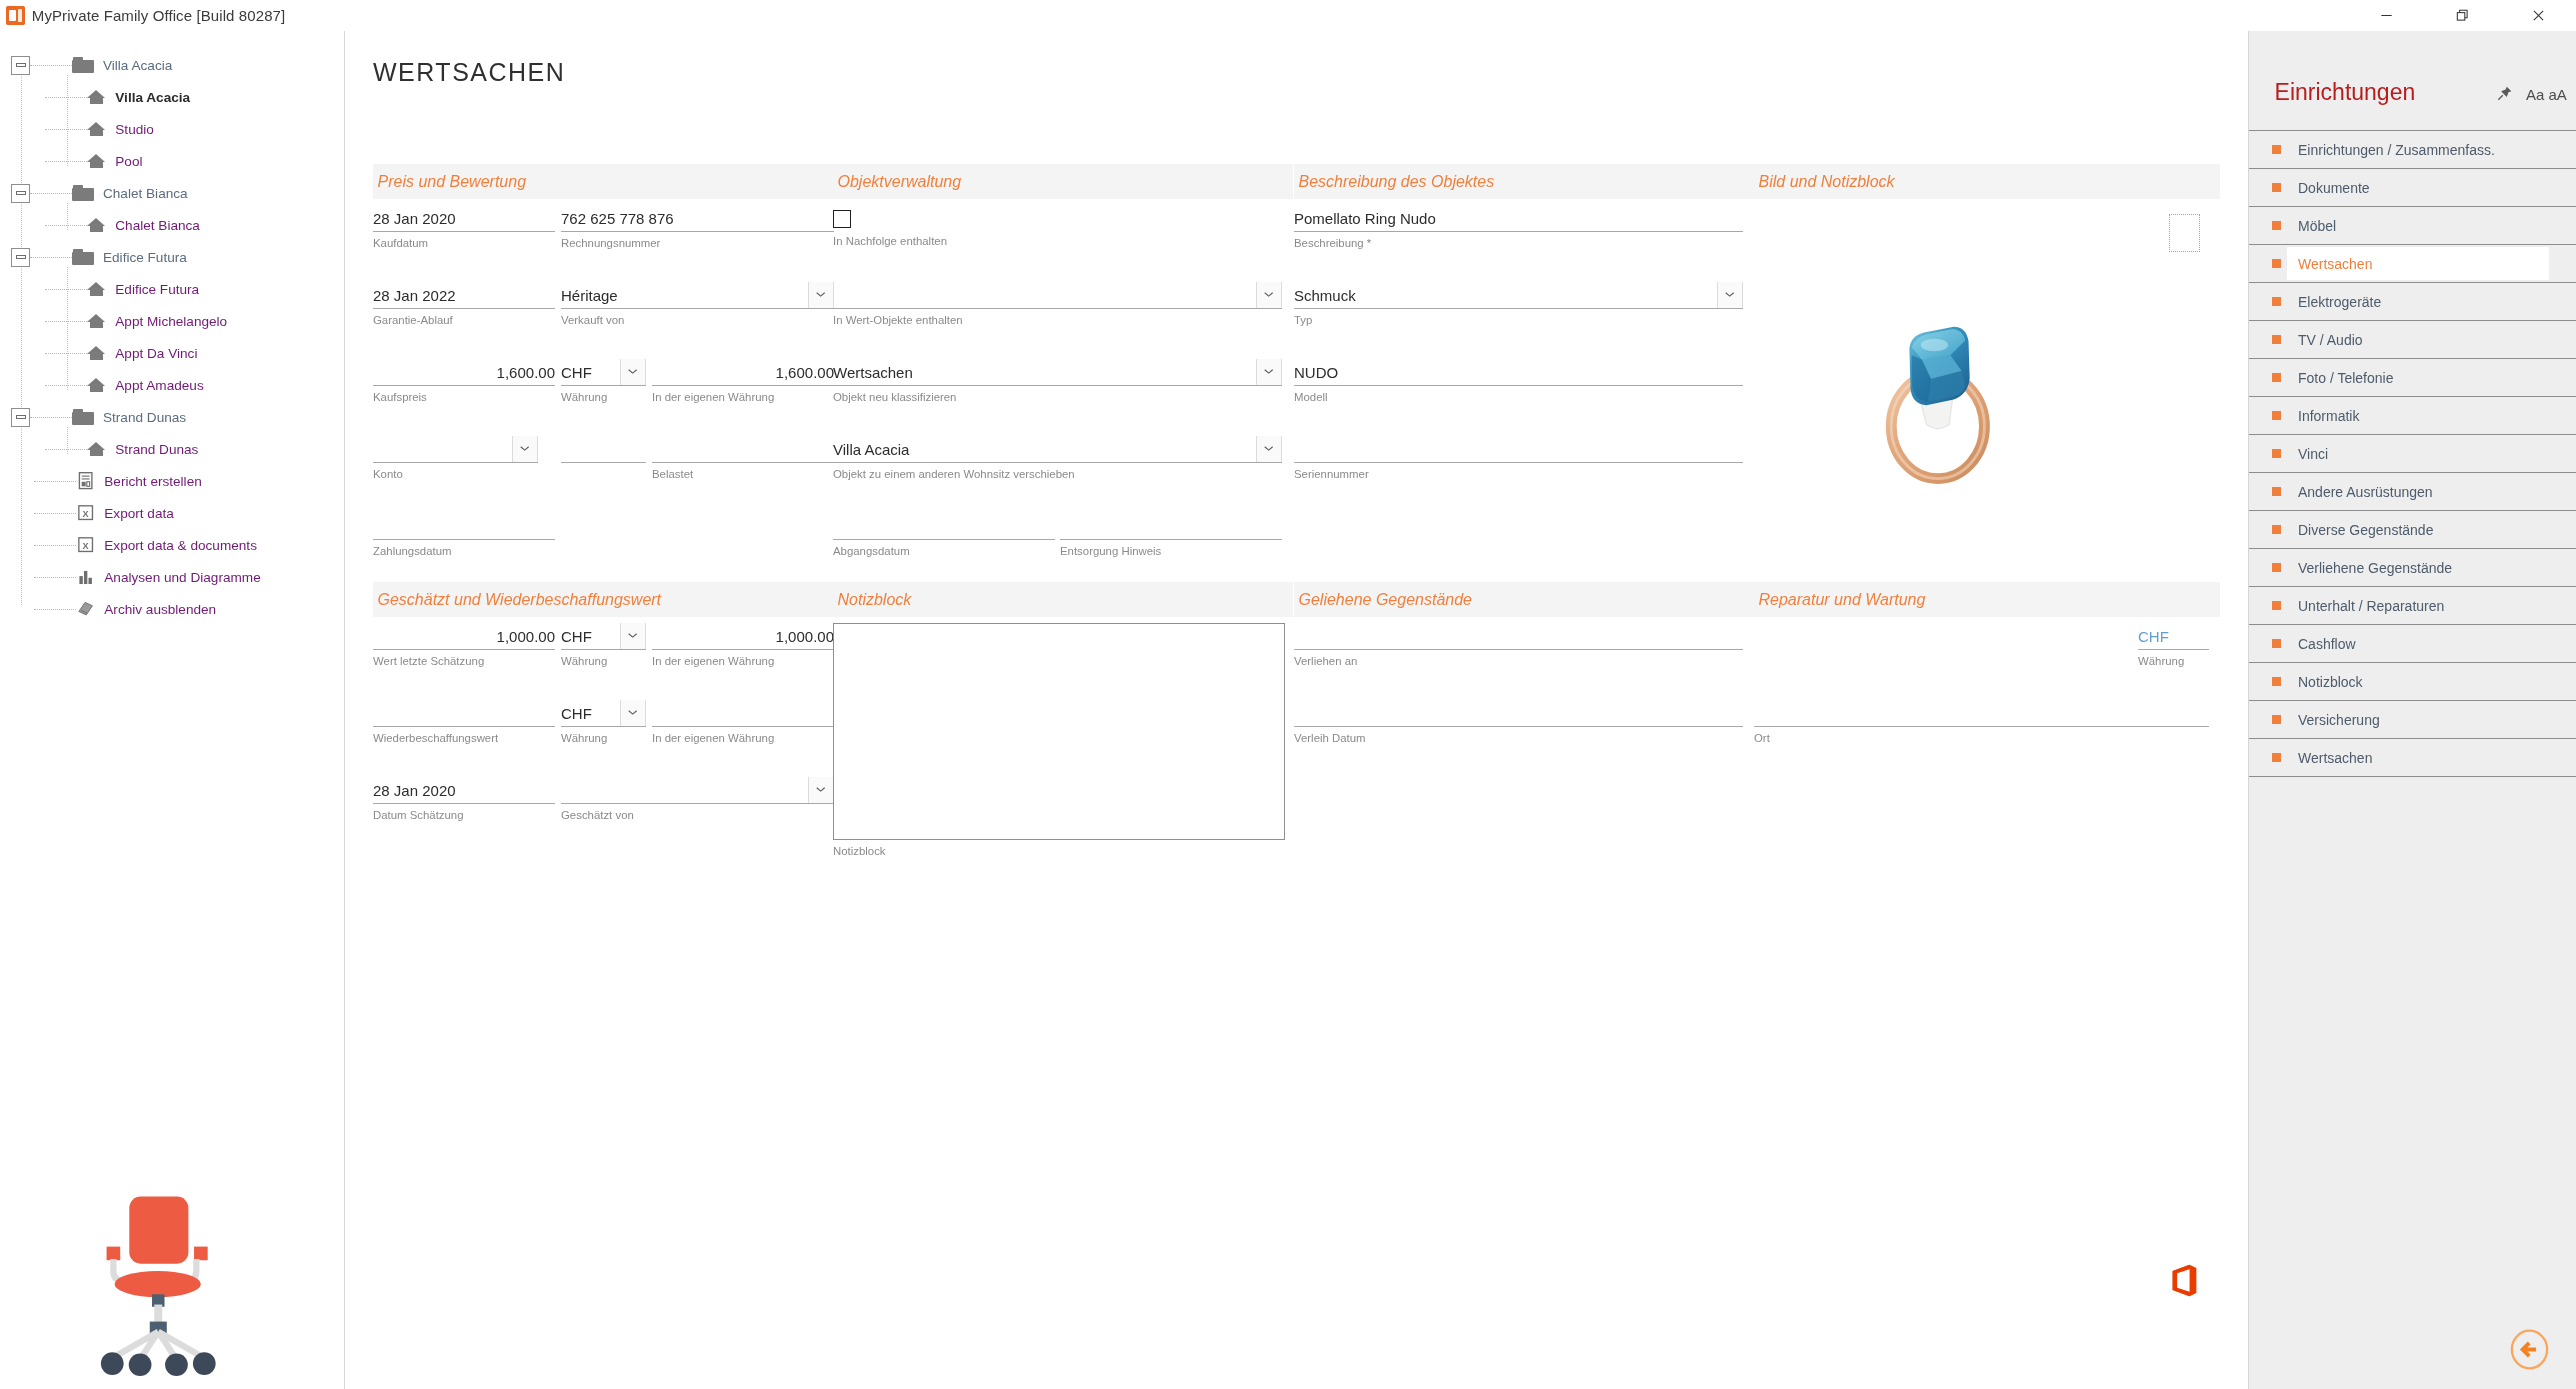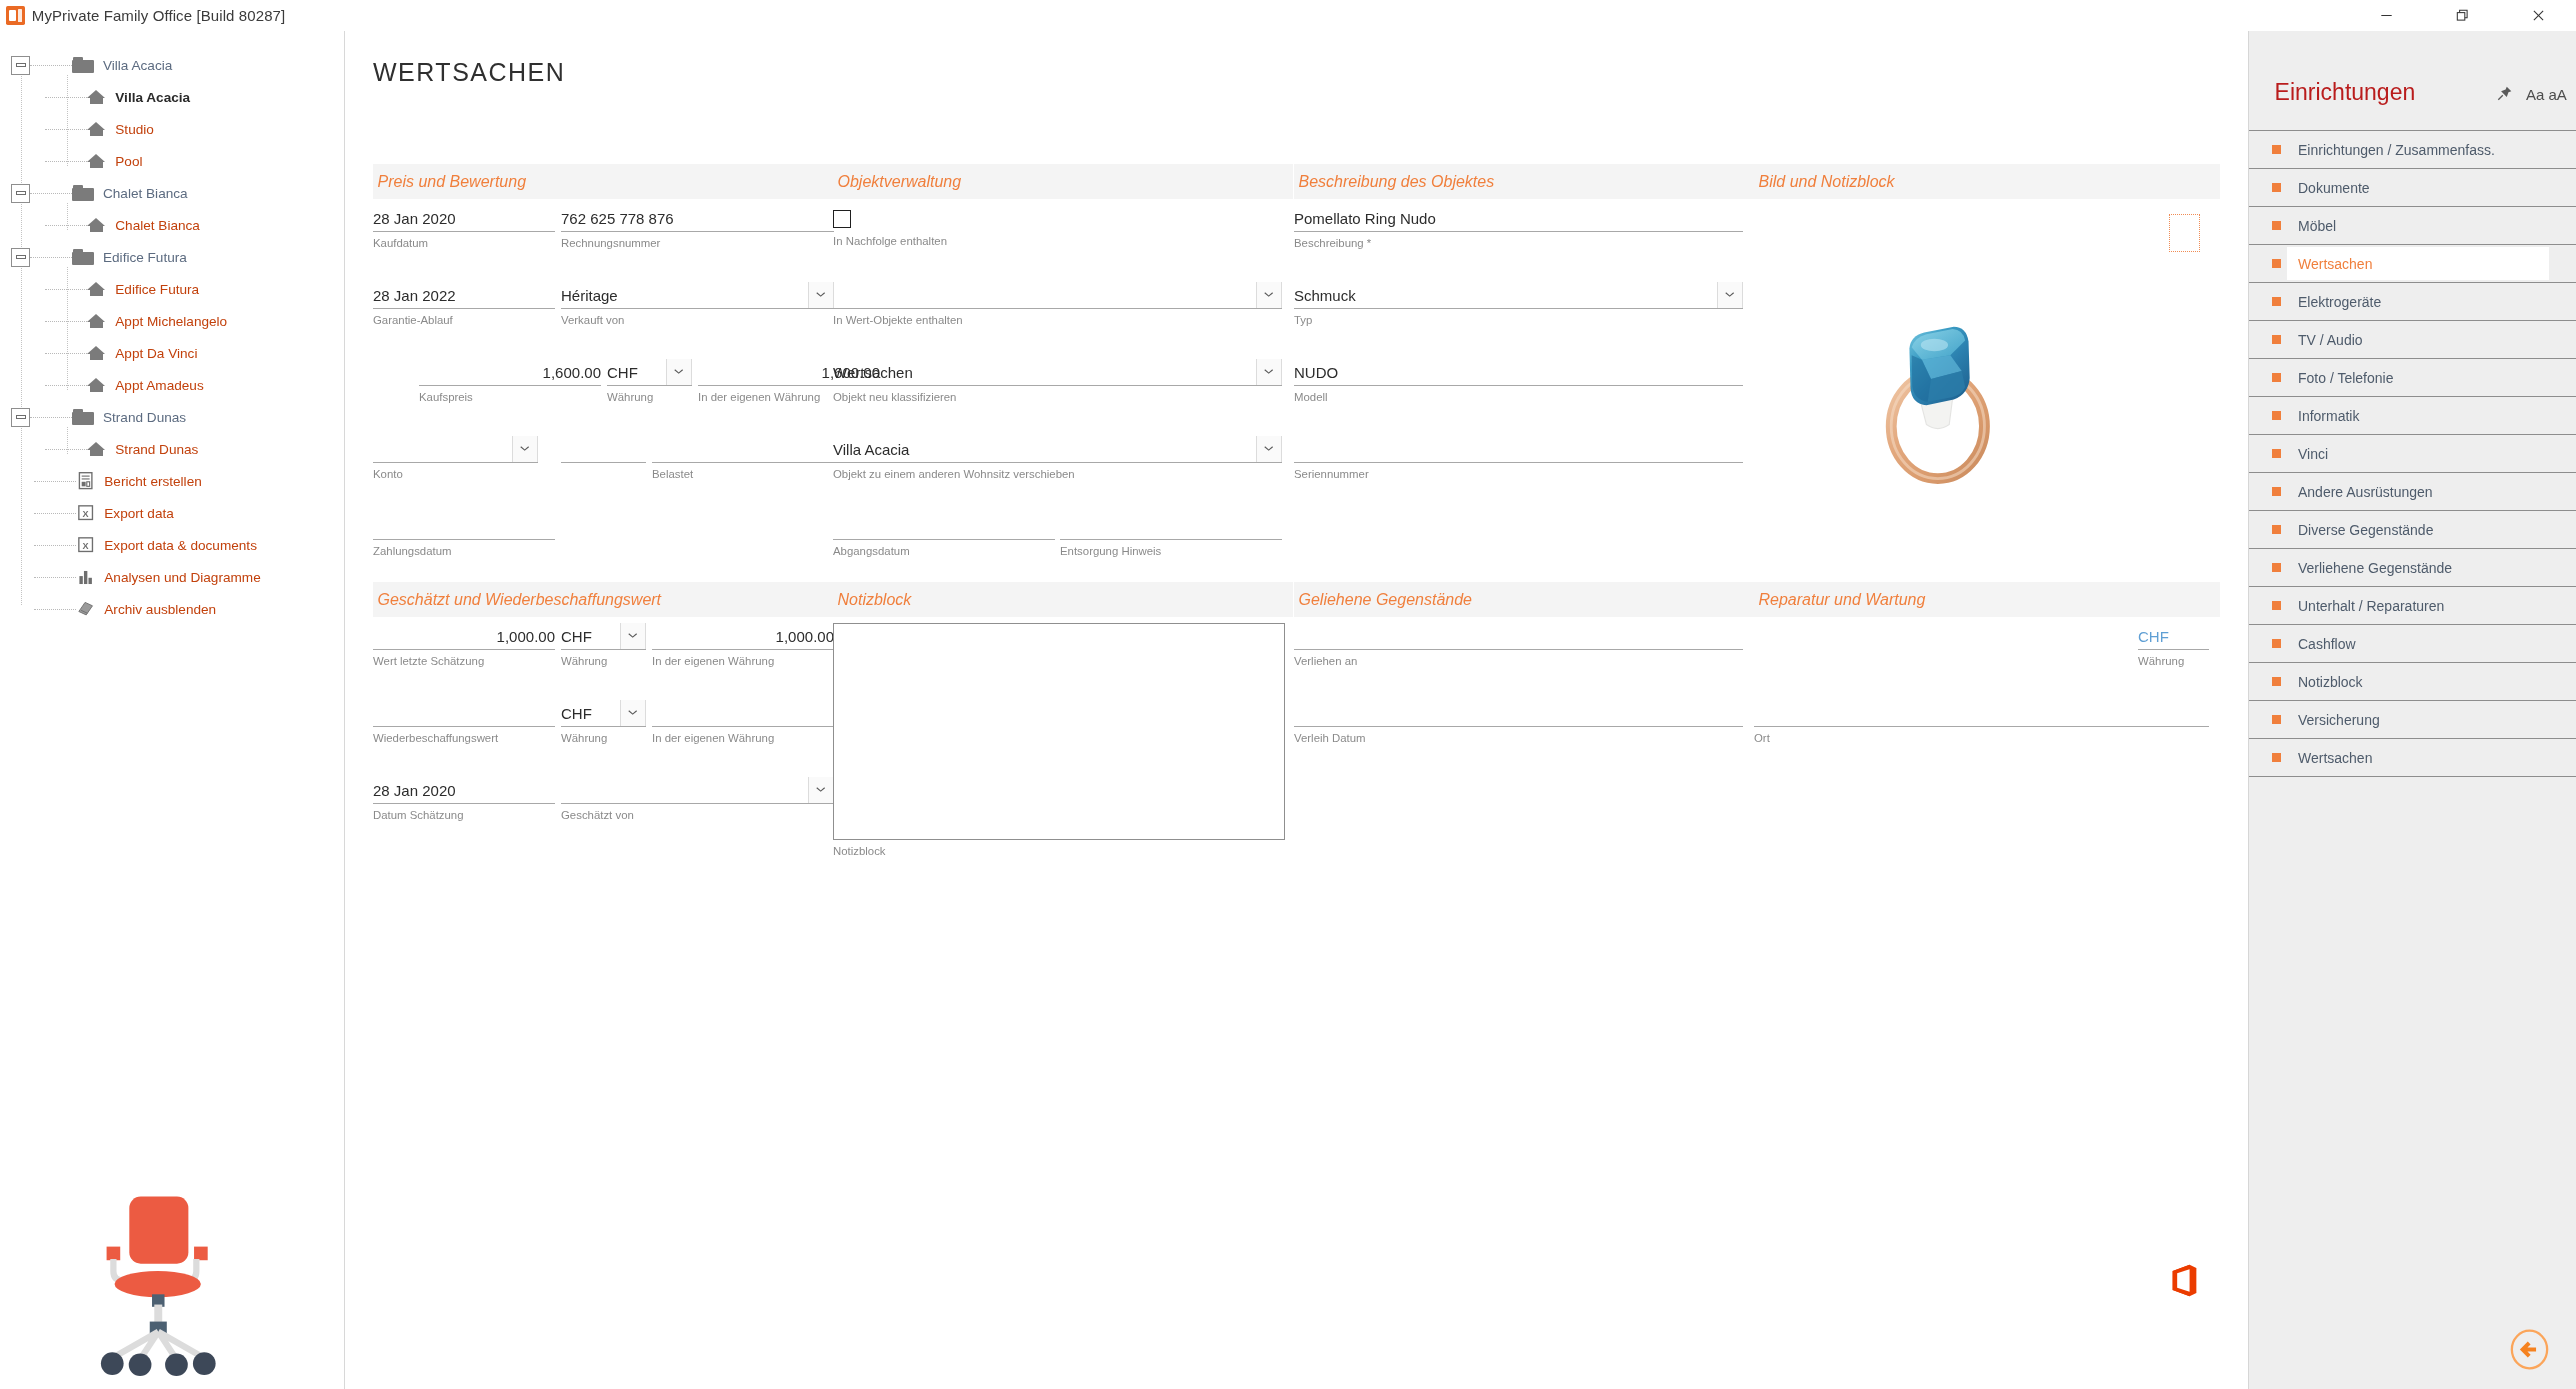--- a/index.html
+++ b/index.html
@@ -69,21 +69,21 @@
   }
   .house-ico::before{
     content:""; position:absolute; left:0; top:1.1px; width:0;height:0;
     border-left:9.7px solid transparent; border-right:9.7px solid transparent;
     border-bottom:8.5px solid #7b7b7b;
   }
   .house-ico::after{
     content:""; position:absolute; left:3.4px; top:8.5px; width:12.5px; height:6.8px;
     background:#7b7b7b;
   }
-  .tlabel { font-size:13.6px; color:#c2410c; }
+  .tlabel { font-size:13.6px; color:#701a75; }
   .tlabel.top { color:#5c6b80; }
   .tlabel.sel { font-weight:bold; color:#2b2b2b; }
 
   .tchild { padding-left:45px; }
   .vline {
     position:absolute; border-left:1.7px dotted #c3c3c3;
   }
 
   .menu-ico { width:19.3px; height:19.3px; flex:none; margin-right:9px; position:relative;}
   .menu-ico svg { display:block; }
@@ -410,21 +410,21 @@
               <div class="caret">
                 <svg width="11.4" height="6.8" viewBox="0 0 20 12">
                     <polyline points="3,3 10,9 17,3" fill="none" stroke="#5a5a5a" stroke-width="2"></polyline>
                   </svg>
               </div>
             </div>
             <div class="flabel">Verkauft von</div>
           </div>
         </div>
 
-        <div class="fieldrow" style="height:77px;margin-left:46px;">
+        <div class="fieldrow" style="height:77px;">
           <div class="field" style="left:0; top:0; width:182px;">
             <div class="fval num funder">1,600.00</div>
             <div class="flabel">Kaufspreis</div>
           </div>
           <div class="field" style="left:188px; top:0; width:85px;">
             <div class="fval funder" style="position:relative;">
               <span>CHF</span>
               <div class="caret">
                 <svg width="11.4" height="6.8" viewBox="0 0 20 12">
                     <polyline points="3,3 10,9 17,3" fill="none" stroke="#5a5a5a" stroke-width="2"></polyline>

